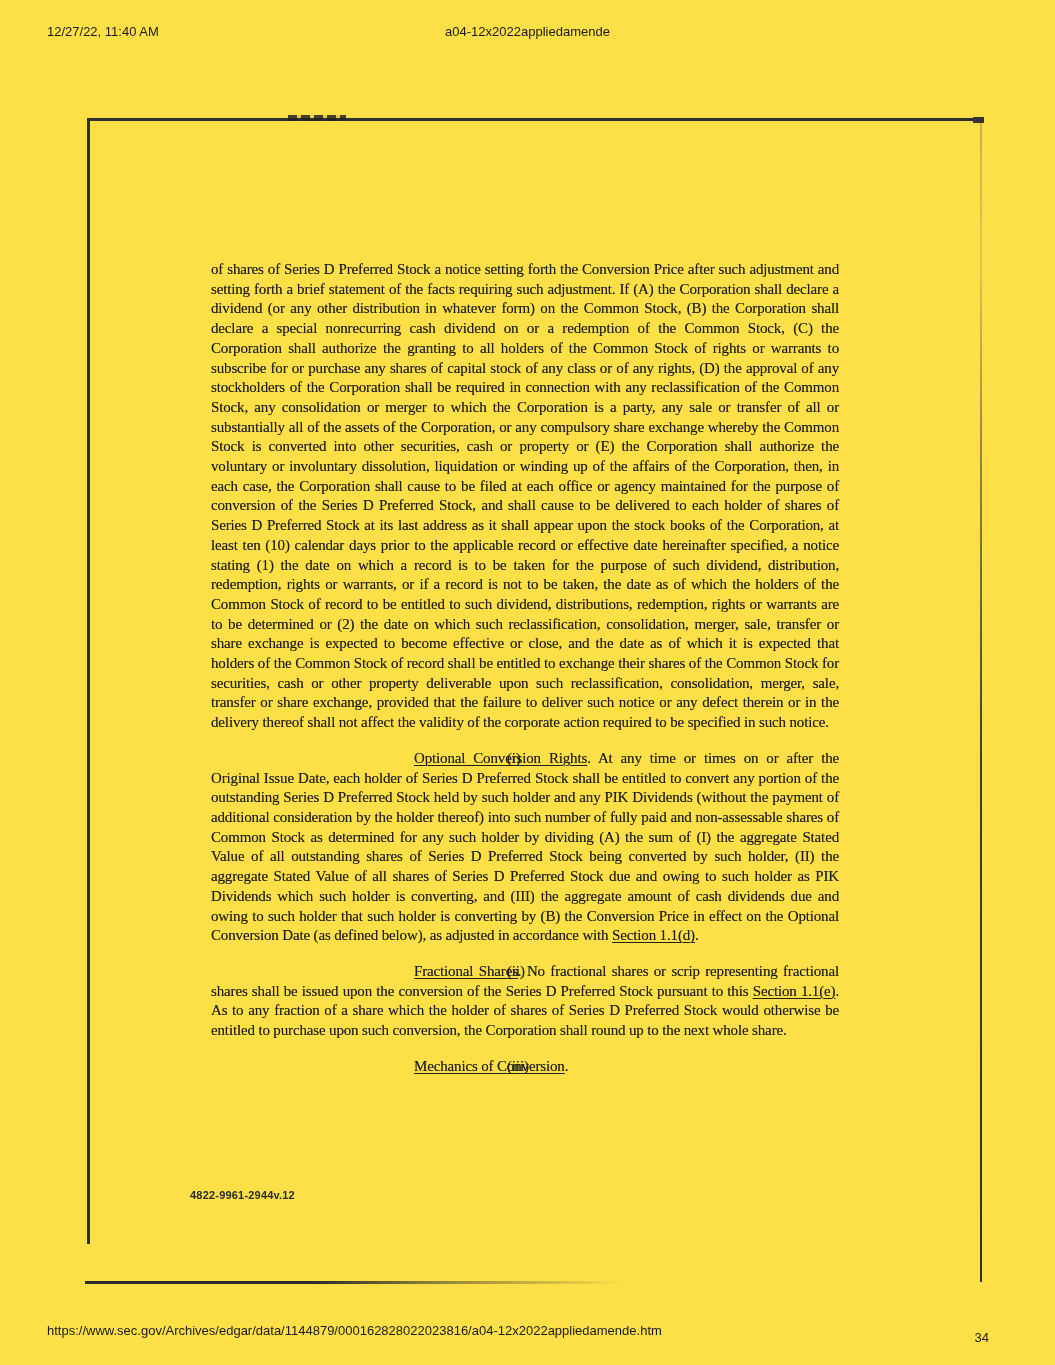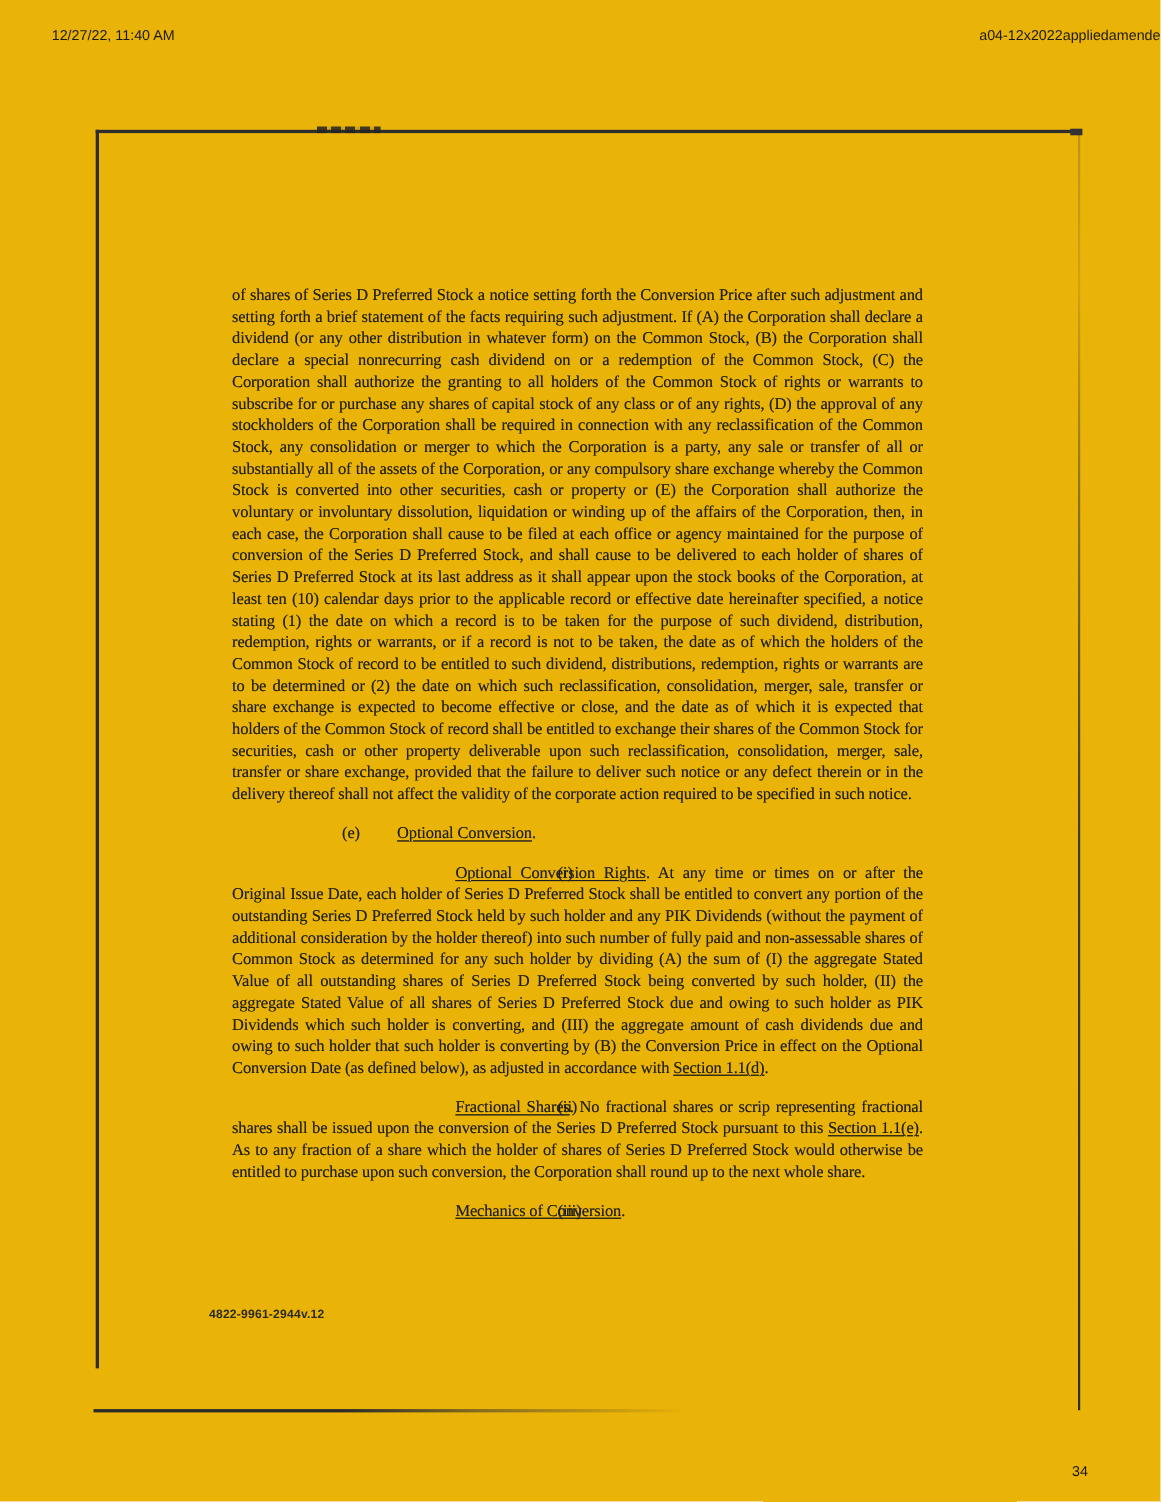--- a/index.html
+++ b/index.html
@@ -4,41 +4,41 @@
 <style>
   html, body {
     margin: 0;
     padding: 0;
     background: #ffffff;
   }
   .canvas {
     position: relative;
     width: 1055px;
     height: 1365px;
-    background: #eab308;
+    background: #fde047;
     overflow: hidden;
     font-family: "Liberation Serif", serif;
   }
 
   
   .print-header-datetime {
     position: absolute;
     left: 47px;
     top: 24px;
     font-family: "Liberation Sans", sans-serif;
     font-size: 13px;
     color: #1a1a1a;
     white-space: nowrap;
   }
   .print-header-title {
     position: absolute;
     left: 0;
     top: 24px;
     width: 100%;
-    text-align: right;
+    text-align: center;
     font-family: "Liberation Sans", sans-serif;
     font-size: 13px;
     color: #1a1a1a;
   }
   .print-footer-url {
     position: absolute;
     left: 47px;
     top: 1323px;
     font-family: "Liberation Sans", sans-serif;
     font-size: 13px;
@@ -179,27 +179,27 @@
   <div class="scan-border-left"></div>
   <div class="scan-border-right"></div>
   <div class="scan-border-bottom"></div>
   <div class="scan-smudge-top"></div>
   <div class="scan-corner-blob"></div>
 
   <div class="doc-content">
 
     <p>of shares of Series D Preferred Stock a notice setting forth the Conversion Price after such adjustment and setting forth a brief statement of the facts requiring such adjustment. If (A) the Corporation shall declare a dividend (or any other distribution in whatever form) on the Common Stock, (B) the Corporation shall declare a special nonrecurring cash dividend on or a redemption of the Common Stock, (C) the Corporation shall authorize the granting to all holders of the Common Stock of rights or warrants to subscribe for or purchase any shares of capital stock of any class or of any rights, (D) the approval of any stockholders of the Corporation shall be required in connection with any reclassification of the Common Stock, any consolidation or merger to which the Corporation is a party, any sale or transfer of all or substantially all of the assets of the Corporation, or any compulsory share exchange whereby the Common Stock is converted into other securities, cash or property or (E) the Corporation shall authorize the voluntary or involuntary dissolution, liquidation or winding up of the affairs of the Corporation, then, in each case, the Corporation shall cause to be filed at each office or agency maintained for the purpose of conversion of the Series D Preferred Stock, and shall cause to be delivered to each holder of shares of Series D Preferred Stock at its last address as it shall appear upon the stock books of the Corporation, at least ten (10) calendar days prior to the applicable record or effective date hereinafter specified, a notice stating (1) the date on which a record is to be taken for the purpose of such dividend, distribution, redemption, rights or warrants, or if a record is not to be taken, the date as of which the holders of the Common Stock of record to be entitled to such dividend, distributions, redemption, rights or warrants are to be determined or (2) the date on which such reclassification, consolidation, merger, sale, transfer or share exchange is expected to become effective or close, and the date as of which it is expected that holders of the Common Stock of record shall be entitled to exchange their shares of the Common Stock for securities, cash or other property deliverable upon such reclassification, consolidation, merger, sale, transfer or share exchange, provided that the failure to deliver such notice or any defect therein or in the delivery thereof shall not affect the validity of the corporate action required to be specified in such notice.</p>
 
-    <p class="section-heading-line"><span class="lbl">(e)</span><span class="u">Optional Conversion</span><span>.</span></p>
 
     <p class="clause-para clause-i"><span class="lbl">(i)</span><span class="u">Optional Conversion Rights</span><span>. At any time or times on or after the Original Issue Date, each holder of Series D Preferred Stock shall be entitled to convert any portion of the outstanding Series D Preferred Stock held by such holder and any PIK Dividends (without the payment of additional consideration by the holder thereof) into such number of fully paid and non-assessable shares of Common Stock as determined for any such holder by dividing (A) the sum of (I) the aggregate Stated Value of all outstanding shares of Series D Preferred Stock being converted by such holder, (II) the aggregate Stated Value of all shares of Series D Preferred Stock due and owing to such holder as PIK Dividends which such holder is converting, and (III) the aggregate amount of cash dividends due and owing to such holder that such holder is converting by (B) the Conversion Price in effect on the Optional Conversion Date (as defined below), as adjusted in accordance with </span><span class="u">Section 1.1(d)</span><span>.</span></p>
 
     <p class="clause-para clause-ii"><span class="lbl">(ii)</span><span class="u">Fractional Shares</span><span>. No fractional shares or scrip representing fractional shares shall be issued upon the conversion of the Series D Preferred Stock pursuant to this </span><span class="u">Section 1.1(e)</span><span>. As to any fraction of a share which the holder of shares of Series D Preferred Stock would otherwise be entitled to purchase upon such conversion, the Corporation shall round up to the next whole share.</span></p>
 
     <p class="clause-para clause-iii"><span class="lbl">(iii)</span><span class="u">Mechanics of Conversion</span><span>.</span></p>
 
   </div>
 
   <div class="doc-number">4822-9961-2944v.12</div>
 
+  <div class="print-footer-url">https://www.sec.gov/Archives/edgar/data/1144879/000162828022023816/a04-12x2022appliedamende.htm</div>
   <div class="print-footer-page">34</div>
 
 </div>
 
 </body></html>

